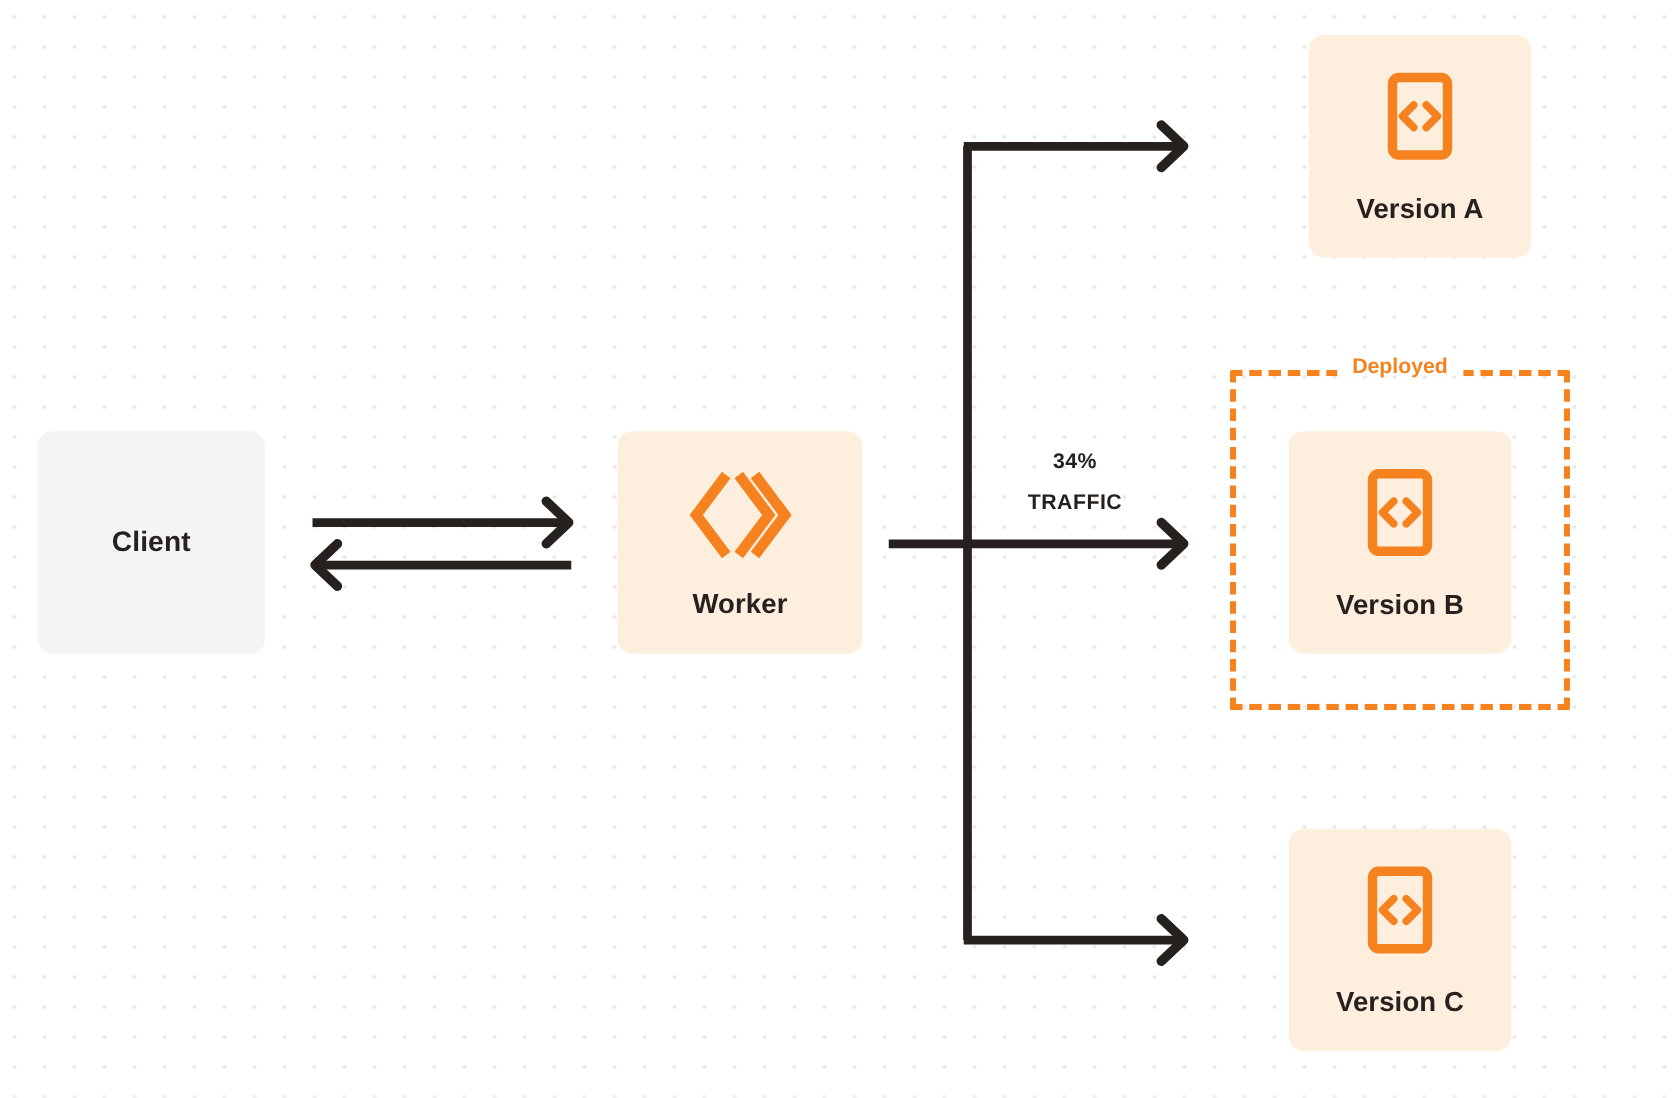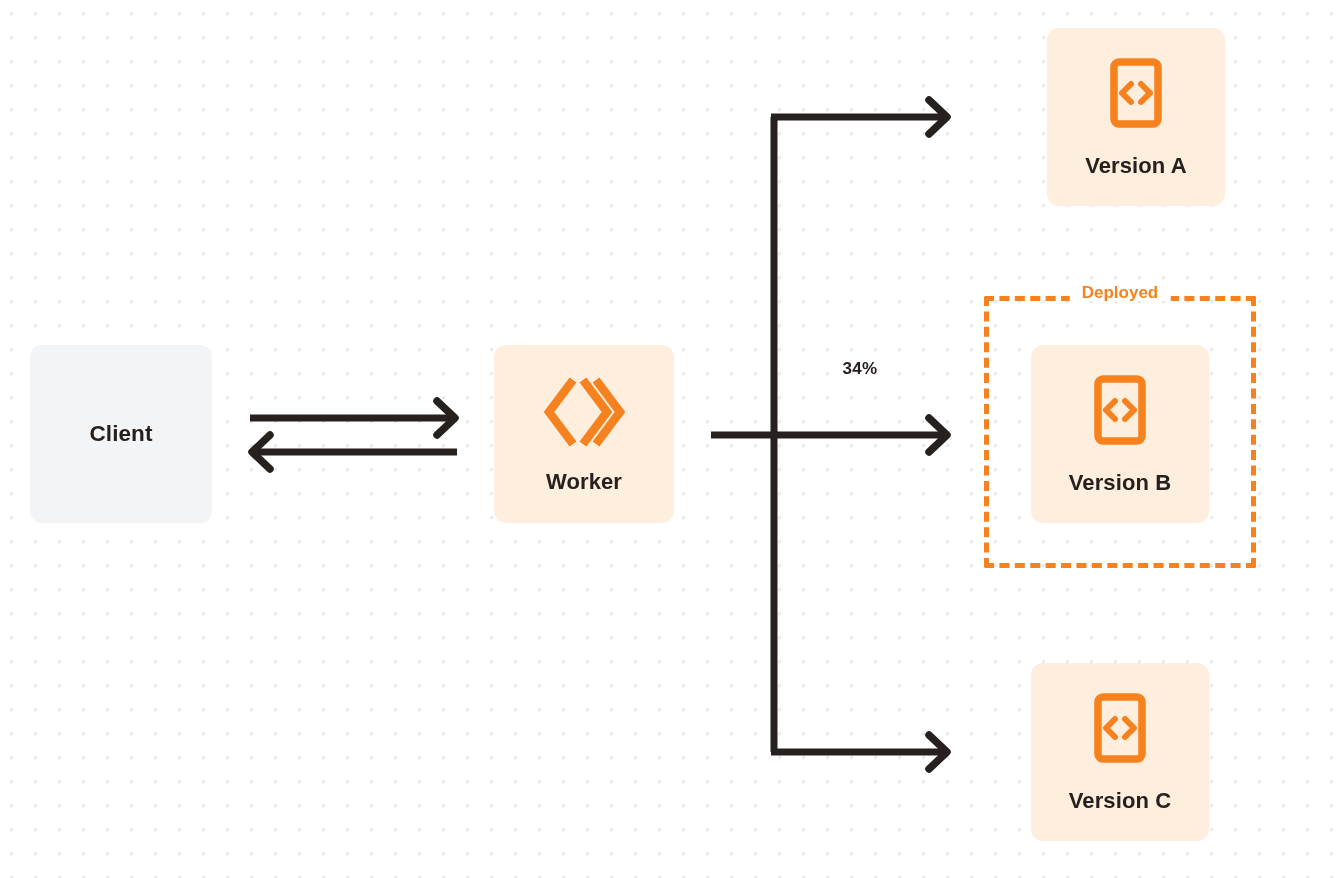--- a/index.html
+++ b/index.html
@@ -64,21 +64,21 @@
   .node-client {
     left: 30px;
     top: 345px;
     width: 182px;
     height: 178px;
     background: #f3f4f5;
   }
   .node-worker {
     left: 494px;
     top: 345px;
-    width: 180px;
+    width: 196px;
     height: 178px;
     background: #fdeedd;
   }
   .node-version {
     width: 178px;
     height: 178px;
     background: #fdeedd;
   }
   .node-version-a { left: 1047px; top: 28px; }
   .node-version-b { left: 1031px; top: 345px; }
@@ -172,20 +172,21 @@
     </g>
 
     <g>
       <path class="edge-path" d="M 771 752 L 944 752"></path>
       <path class="edge-head" d="M 929 735 L 947 752 L 929 769"></path>
     </g>
   </svg>
 
   <div id="traffic-label">
     <span class="traffic-line">34%</span>
+    <span class="traffic-line">TRAFFIC</span>
   </div>
 
   <div id="deployed-group">
     <span id="deployed-label">Deployed</span>
   </div>
 
   <div class="node node-client">
     <span class="node-label">Client</span>
   </div>
 

